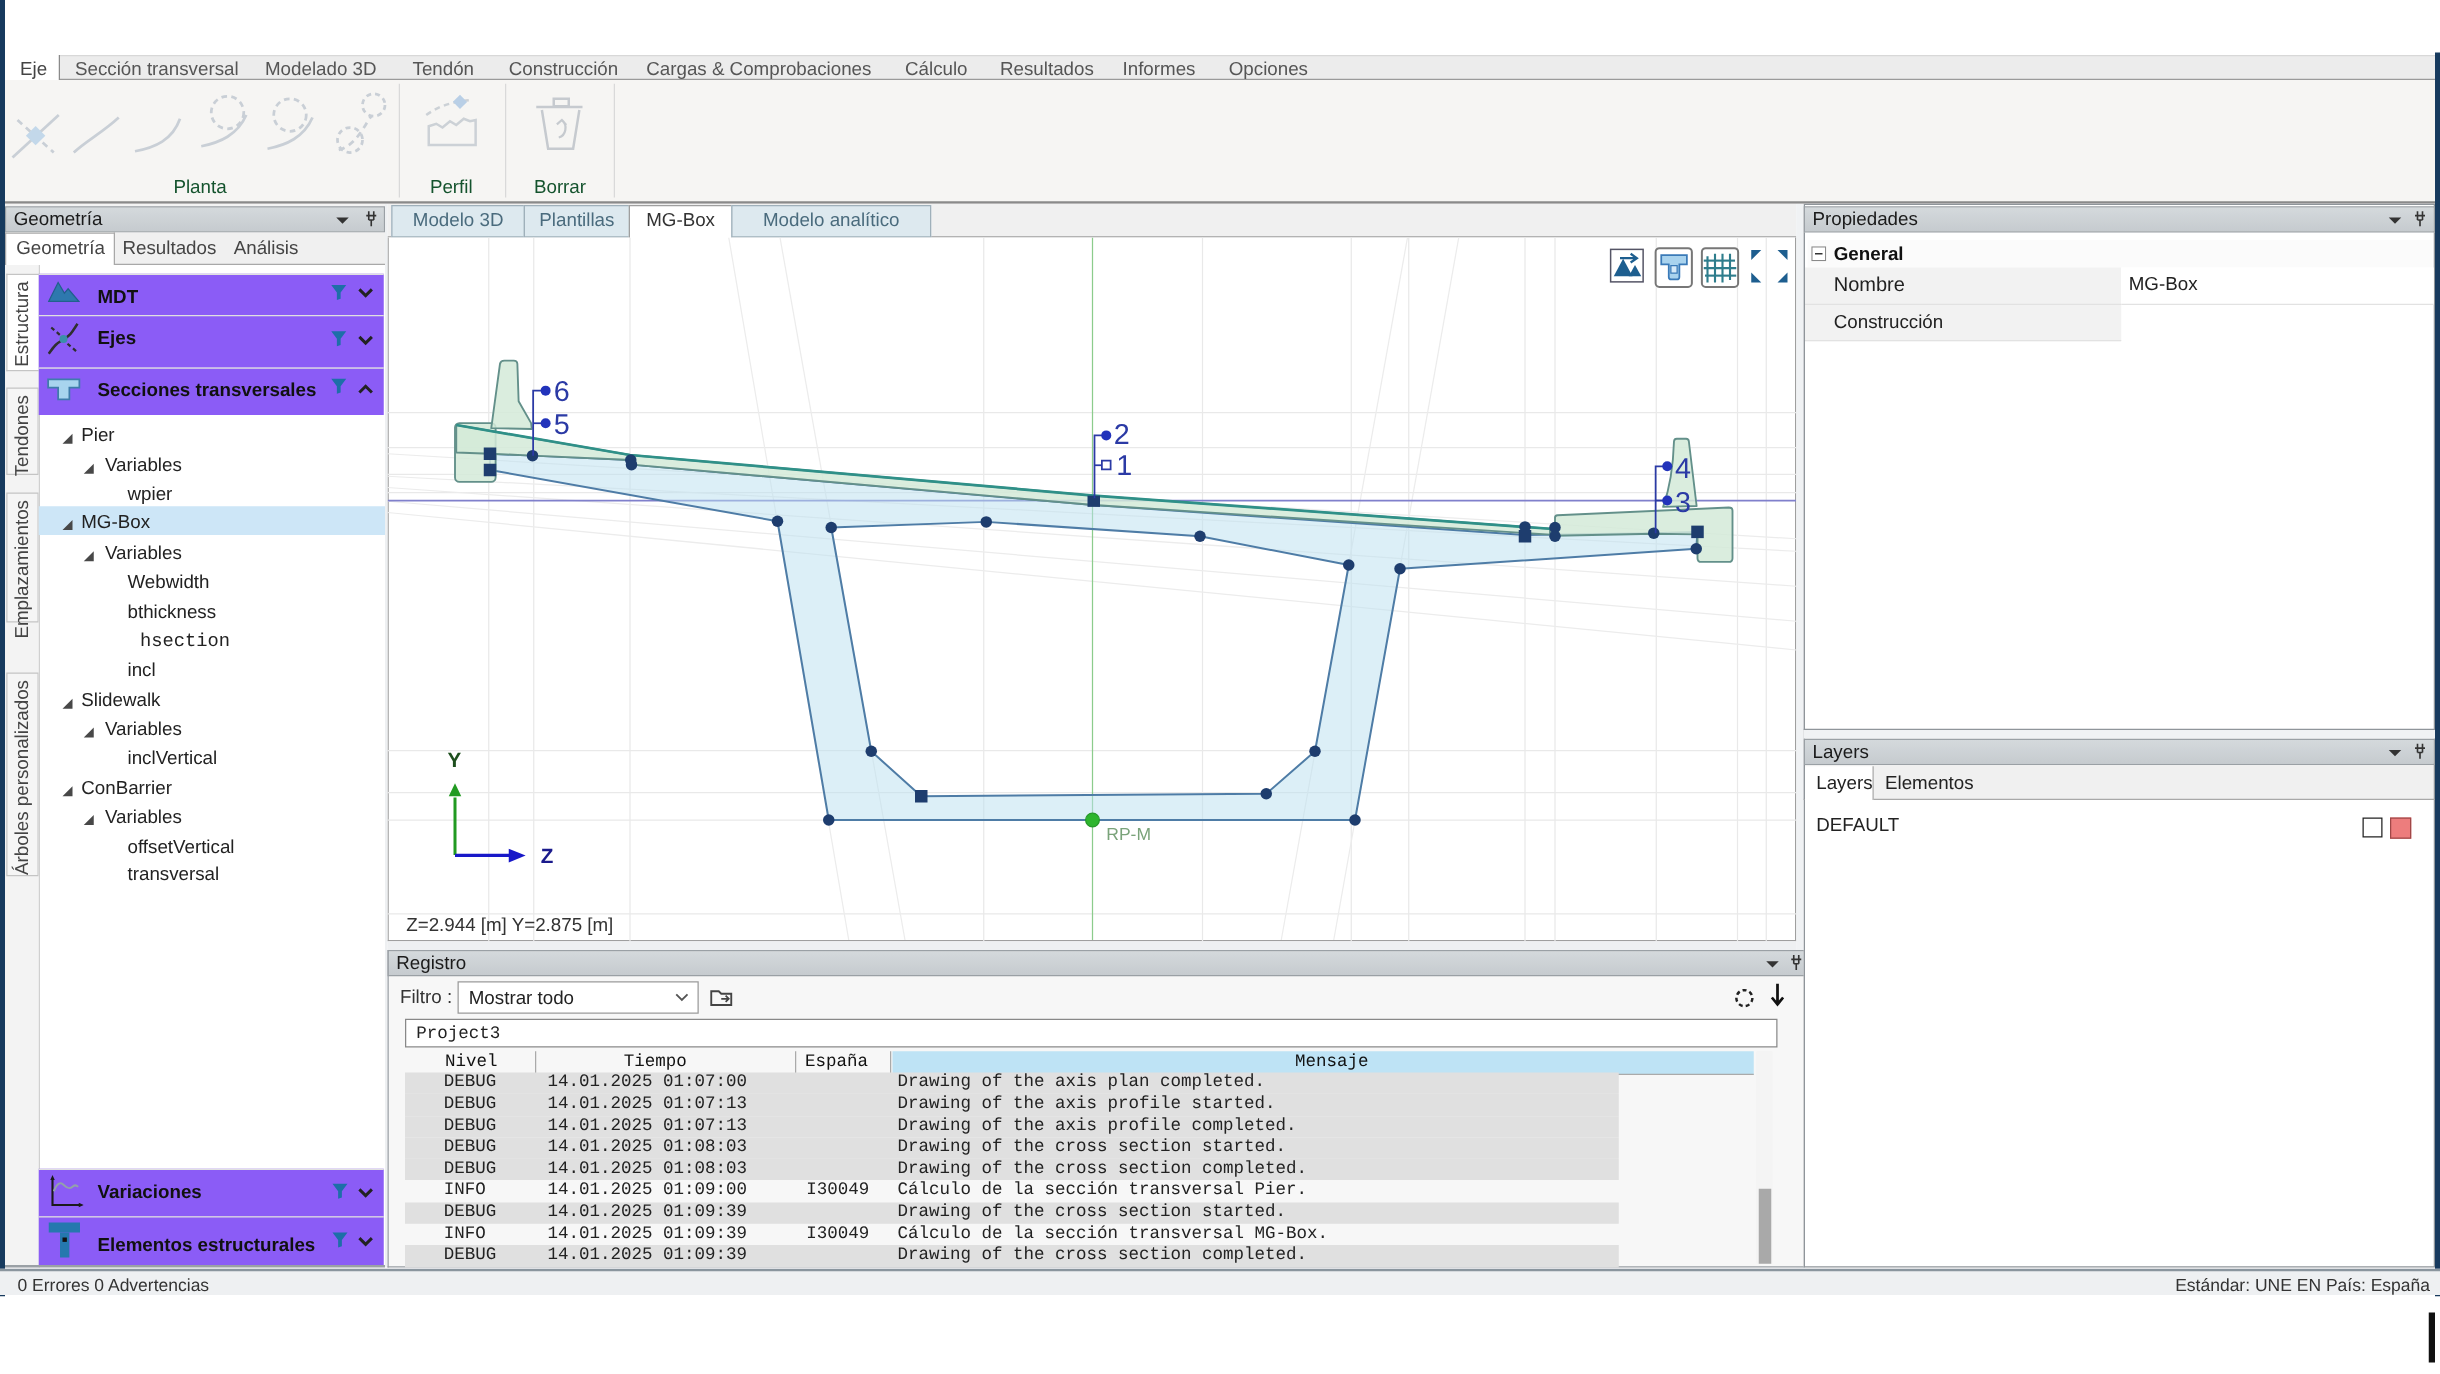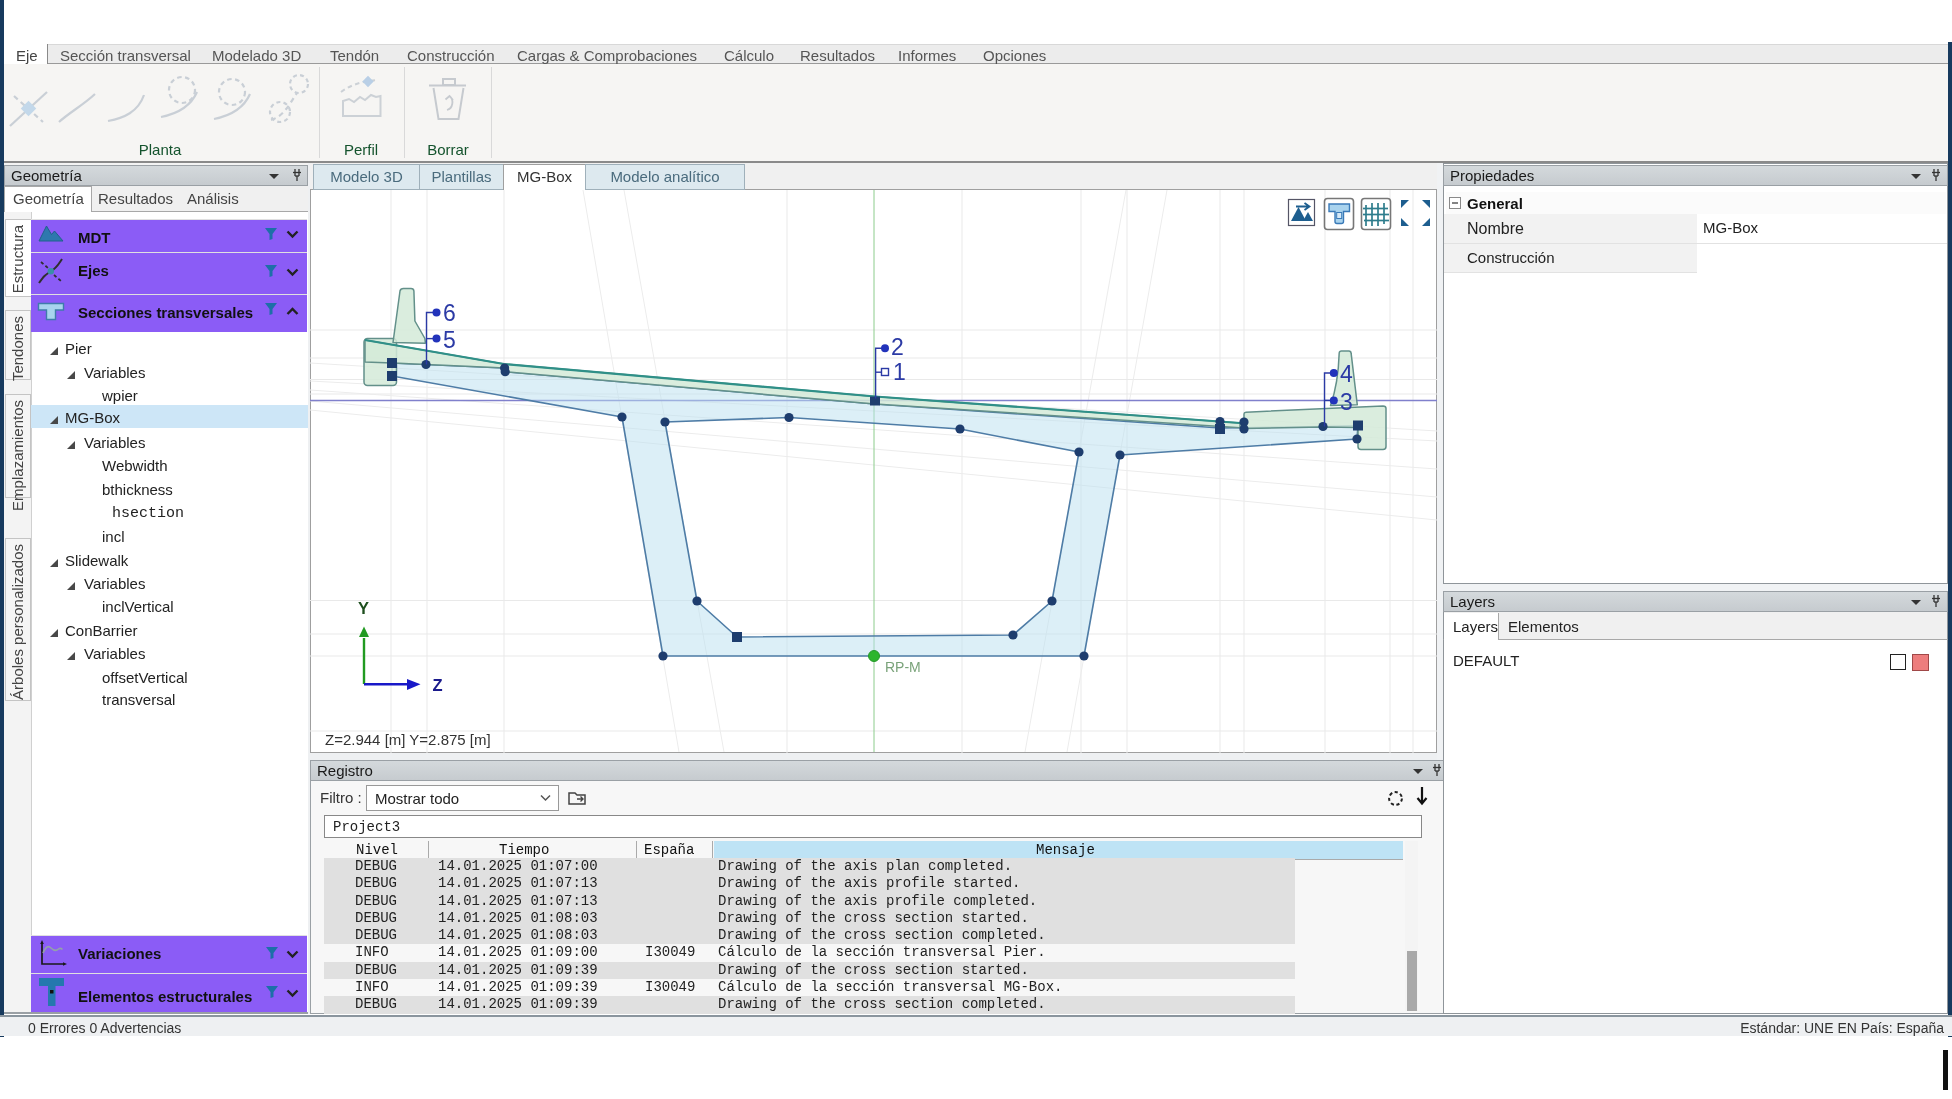--- a/index.html
+++ b/index.html
@@ -545,15 +545,15 @@
   </svg>
 <div class="abs" style="left:1443px;top:612px;width:505px;height:28px;background:#f0f0f0;border-bottom:1px solid #a8a8a8;border-left:1px solid #8f959a;border-right:1px solid #8f959a;"></div>
 <div class="abs" style="left:1444px;top:613px;width:55px;height:27px;background:#fff;border-right:1px solid #a8a8a8;"></div>
 <span class="abs" style="left:1453px;top:618px;font-size:15px;color:#222;">Layers</span>
 <span class="abs" style="left:1508px;top:618px;font-size:15px;color:#222;">Elementos</span>
 <span class="abs" style="left:1453px;top:652px;font-size:15px;color:#222;">DEFAULT</span>
 <div class="abs" style="left:1890px;top:654px;width:16px;height:16px;background:#fff;border:1px solid #222;"></div>
 <div class="abs" style="left:1912px;top:654px;width:17px;height:17px;background:#ed7d7d;border:1px solid #a04848;"></div>
 
 <div class="abs" id="statusbar">
-    <span style="position:absolute;left:28px;top:3px;">0 Errores 0 Advertencias</span>
+    <span style="position:absolute;left:14px;top:3px;">0 Errores 0 Advertencias</span>
     <span style="position:absolute;right:8px;top:3px;">Estándar: UNE EN País: España</span>
   </div>
 
 </body></html>

